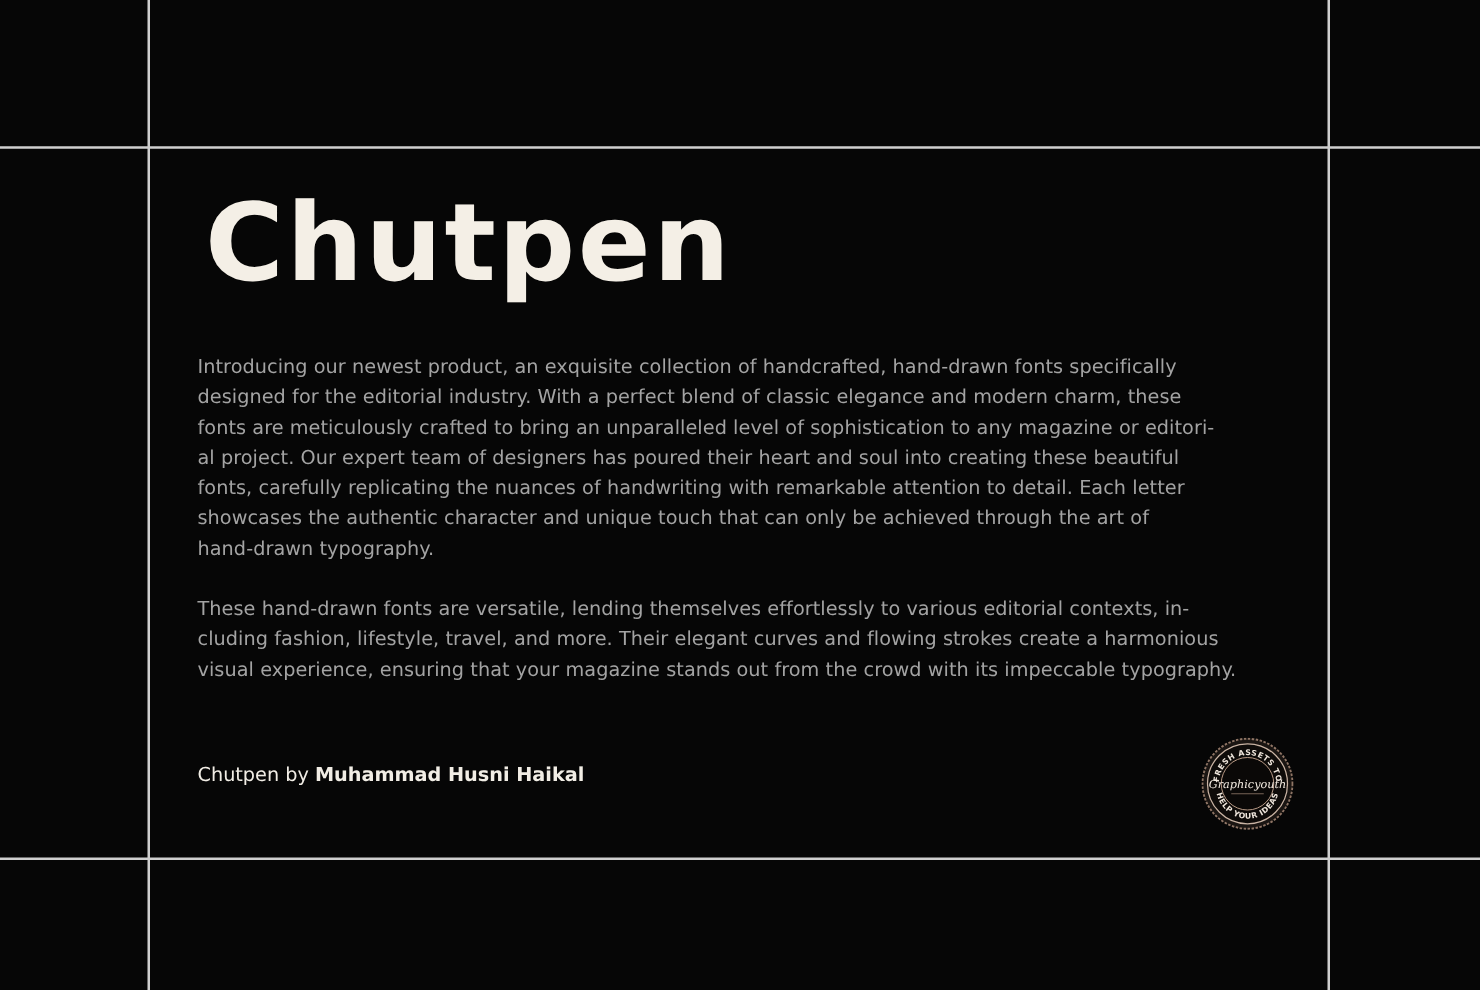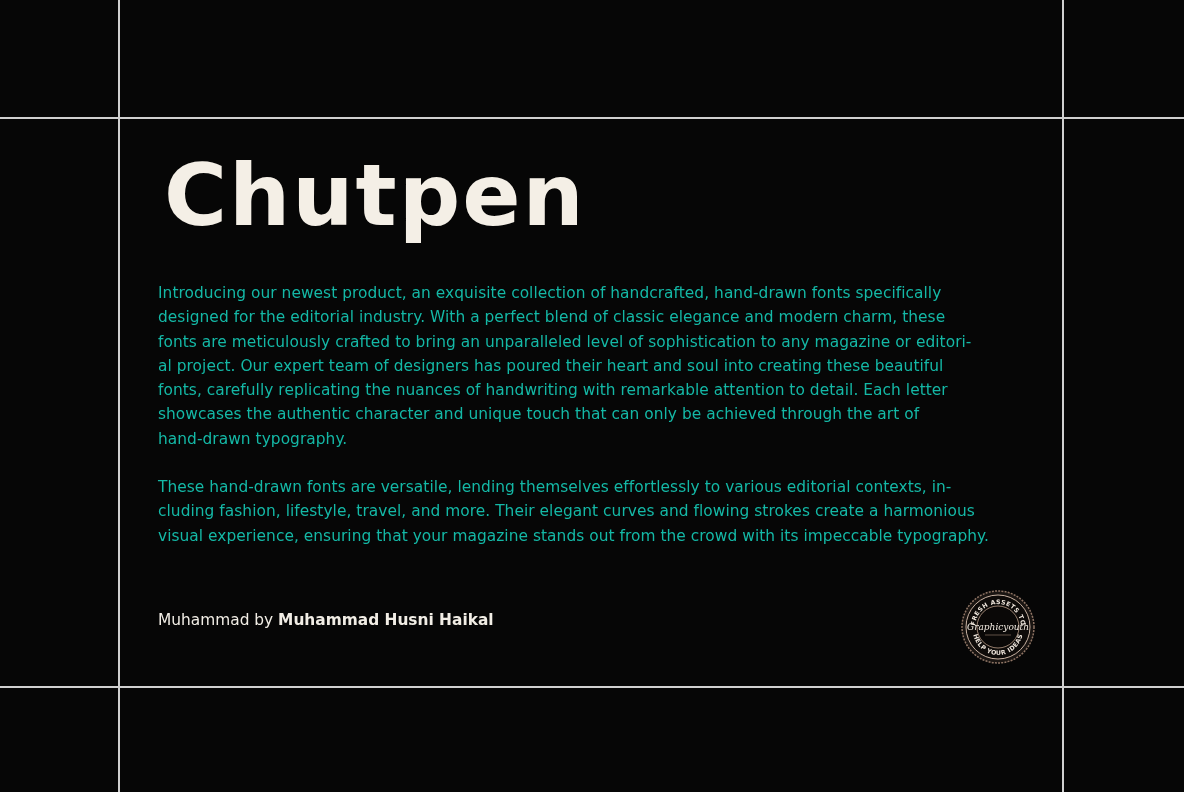--- a/index.html
+++ b/index.html
@@ -19,21 +19,21 @@
       font-weight: bold;
       font-size: 86px; letter-spacing: 2px;
       line-height: 110px;
       color: #f4efe6;
       margin: 12px;
     }
     .para {
       position: absolute; left: 158px; width: 880px;
       font-family: "DejaVu Sans", sans-serif;
       font-size: 15.4px; line-height: 24.3px;
-      color: #14b8a6;
+      color: #a3a3a3;
       margin: 0;
       white-space: pre-line;
       letter-spacing: 0.05px;
     }
     .p1 { top: 281px; }
     .p2 { top: 475px; }
     .credit {
       position: absolute; left: 158px; top: 608px;
       font-size: 15.4px; line-height: 24px; color: #f1ede5;
     }
@@ -57,21 +57,21 @@
 fonts are meticulously crafted to bring an unparalleled level of sophistication to any magazine or editori-
 al project. Our expert team of designers has poured their heart and soul into creating these beautiful
 fonts, carefully replicating the nuances of handwriting with remarkable attention to detail. Each letter
 showcases the authentic character and unique touch that can only be achieved through the art of
 hand-drawn typography.</p>
 <p class="para p2">These hand-drawn fonts are versatile, lending themselves effortlessly to various editorial contexts, in-
 cluding fashion, lifestyle, travel, and more. Their elegant curves and flowing strokes create a harmonious
 visual experience, ensuring that your magazine stands out from the crowd with its impeccable typography.</p>
 
 <div class="credit">
-  <span>Muhammad by </span><b>Muhammad Husni Haikal</b>
+  <span>Chutpen by </span><b>Muhammad Husni Haikal</b>
 </div>
 
 <div class="badge">
   <svg width="74" height="74" viewBox="0 0 74 74">
     <defs>
       <path id="arcTop" d="M 14 37 A 23 23 0 0 1 60 37"></path>
       <path id="arcBot" d="M 12 40 A 25 25 0 0 0 62 40"></path>
     </defs>
     <circle cx="37" cy="37" r="36" fill="#1a1512" stroke="#8f7565" stroke-width="1.5" stroke-dasharray="2 1.2"></circle>
     <circle cx="37" cy="37" r="32" fill="#0e0b09" stroke="#c9b3a3" stroke-width="1"></circle>

